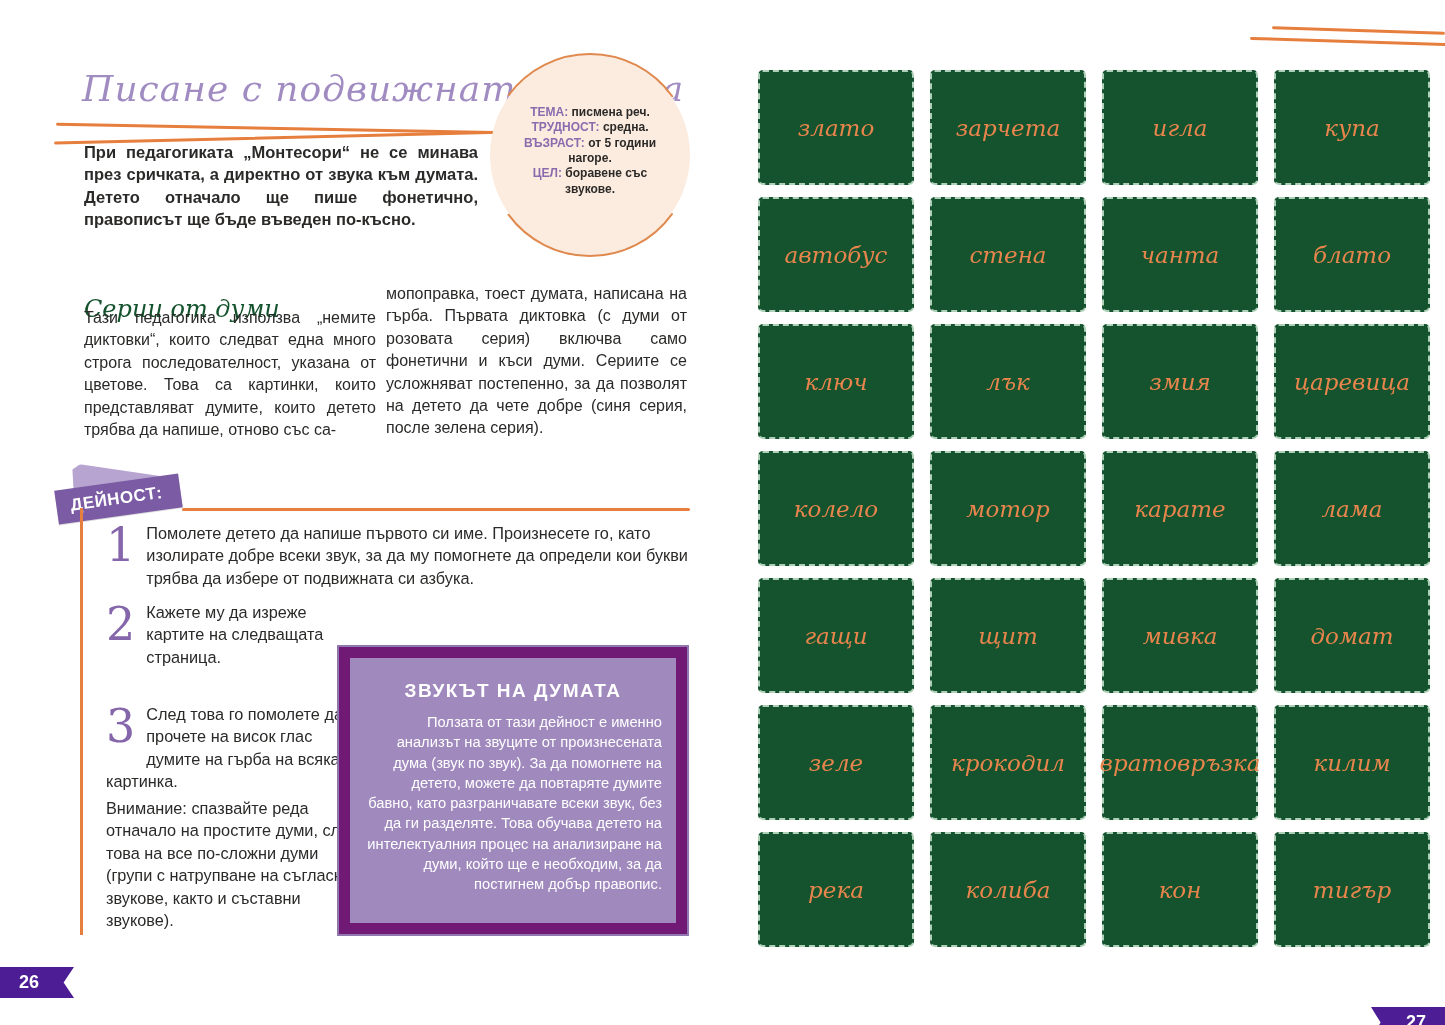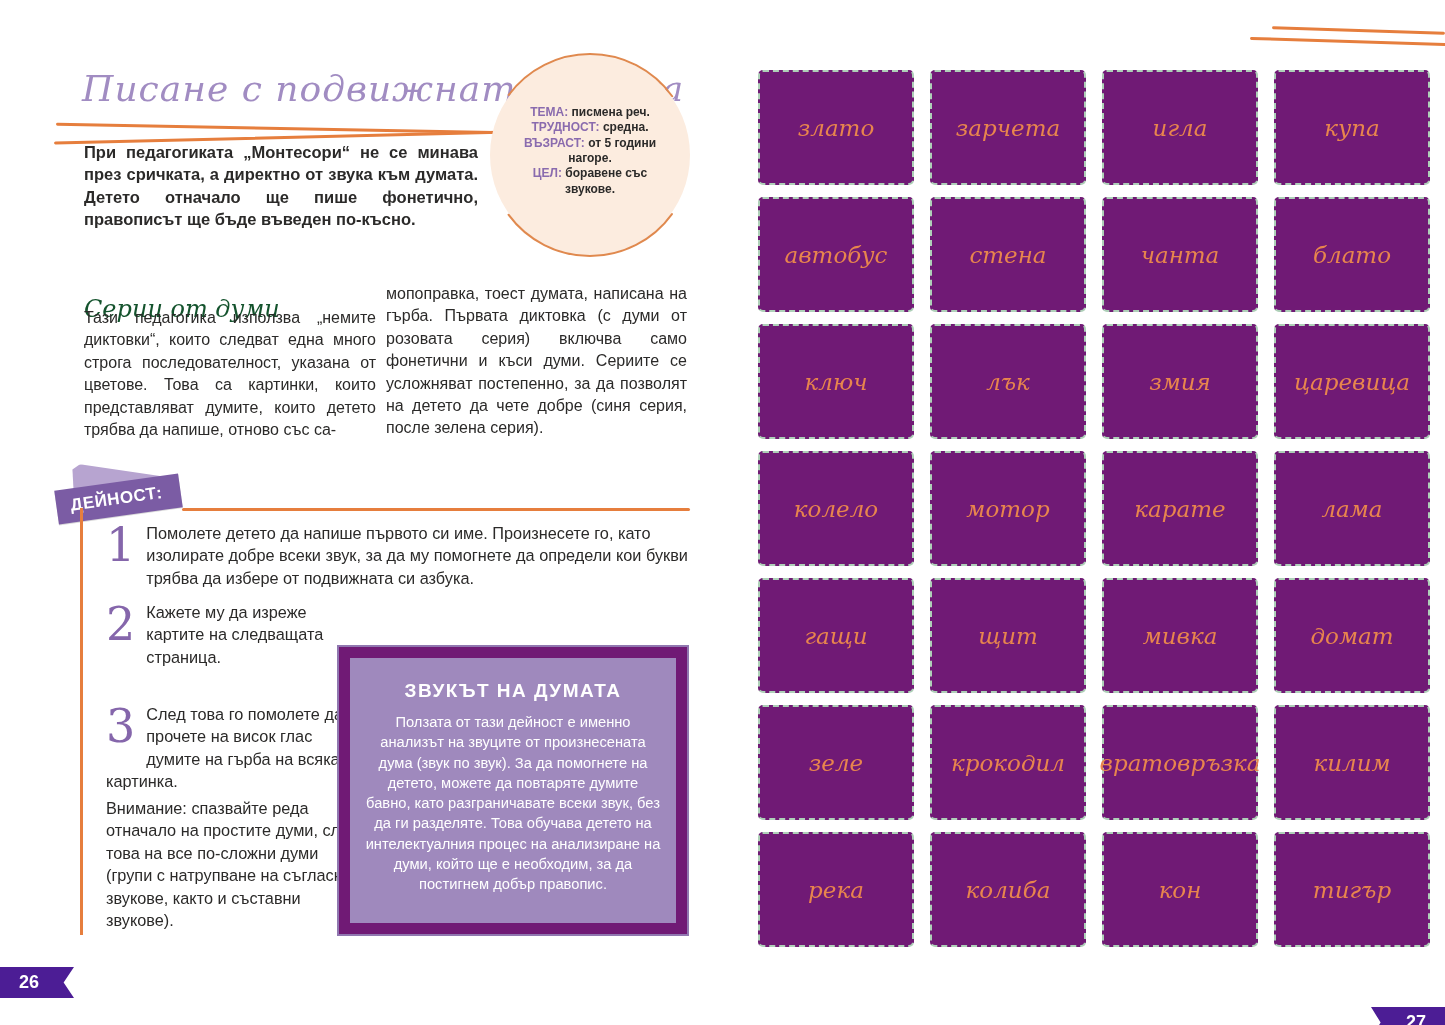--- a/index.html
+++ b/index.html
@@ -107,21 +107,21 @@
     width:100%; height:100%;
     background:#9f89bd; color:#ffffff;
     text-align:center;
     padding:22px 14px;
   }
   .sound-box-title {
     font-size:19px; font-weight:bold; letter-spacing:1.5px;
     margin-bottom:10px;
     font-family:"Liberation Sans", sans-serif;
   }
-  .sound-box-body { font-size:14.7px; line-height:1.38; }
+  .sound-box-body { font-size:14.7px; line-height:1.38;text-align:right; }
 
   
   .page-flag {
     width:74px; height:31px;
     background:#4c1d95; color:#ffffff;
     font-weight:bold; font-size:18px;
     display:flex; align-items:center;
   }
   .page-flag-left {
     left:0; top:967px;
@@ -141,21 +141,21 @@
   .cards-grid {
     left:758px; top:70px;
     display:grid;
     grid-template-columns:repeat(4, 156px);
     grid-auto-rows:115px;
     column-gap:16px; row-gap:12px;
   }
   .card {
     border:2px dashed #aed0b8;
     border-radius:5px;
-    background:#701a75;
+    background:#14532d;
     display:flex; align-items:center; justify-content:center;
   }
   .word {
     font-family:"DejaVu Serif", serif;
     font-style:italic;
     font-size:23px;
     color:#e8854d;
     white-space:nowrap;
   }
 </style>

